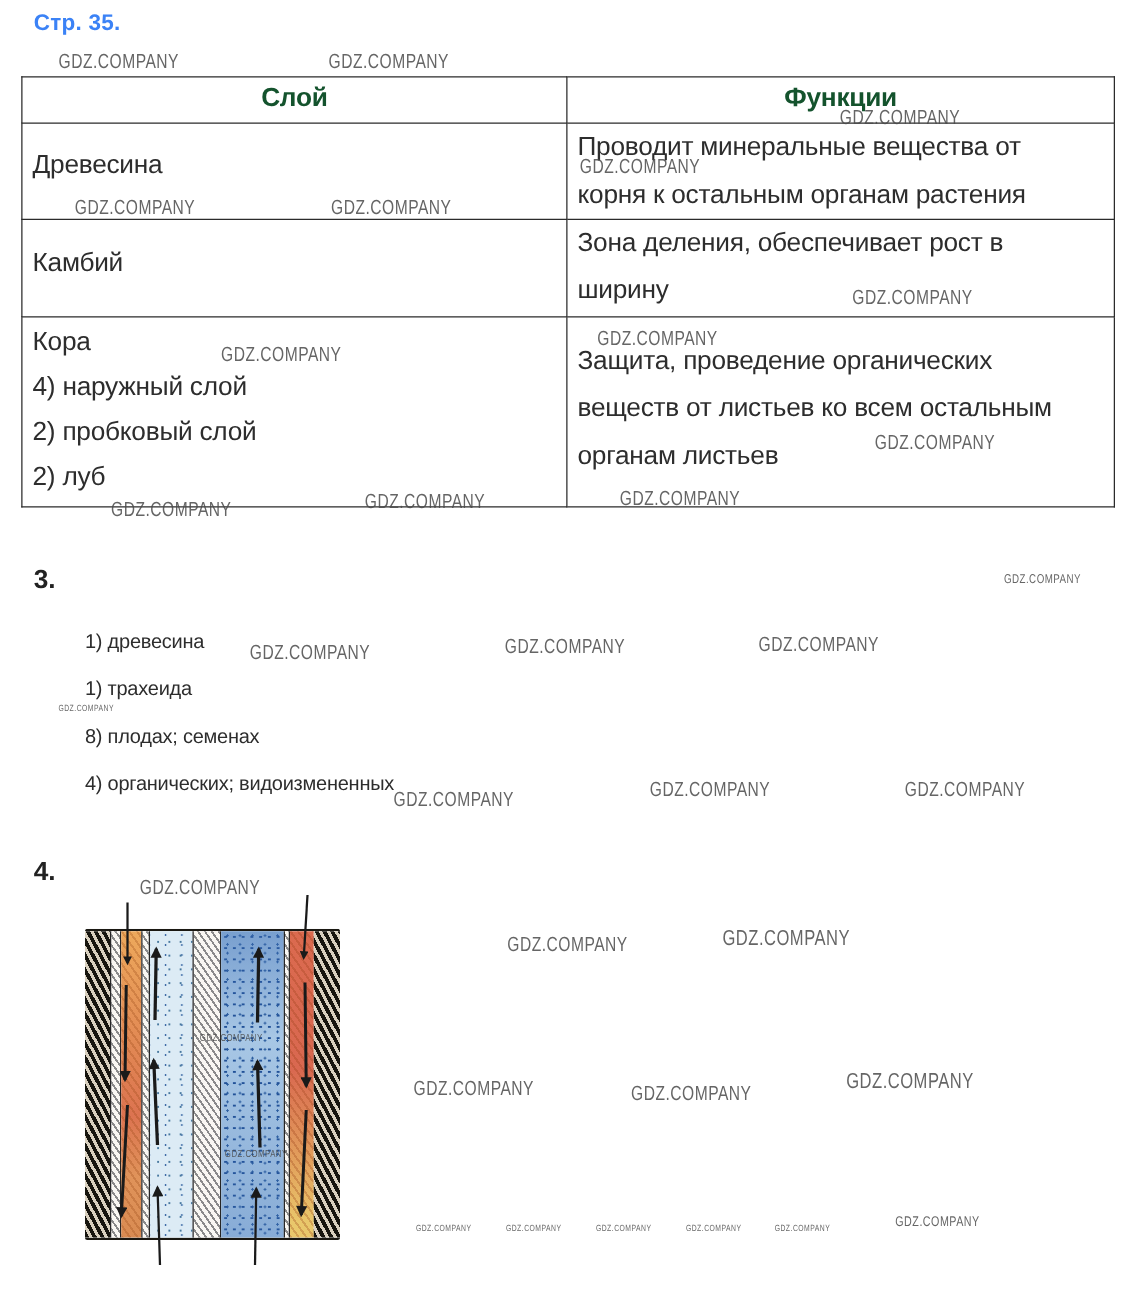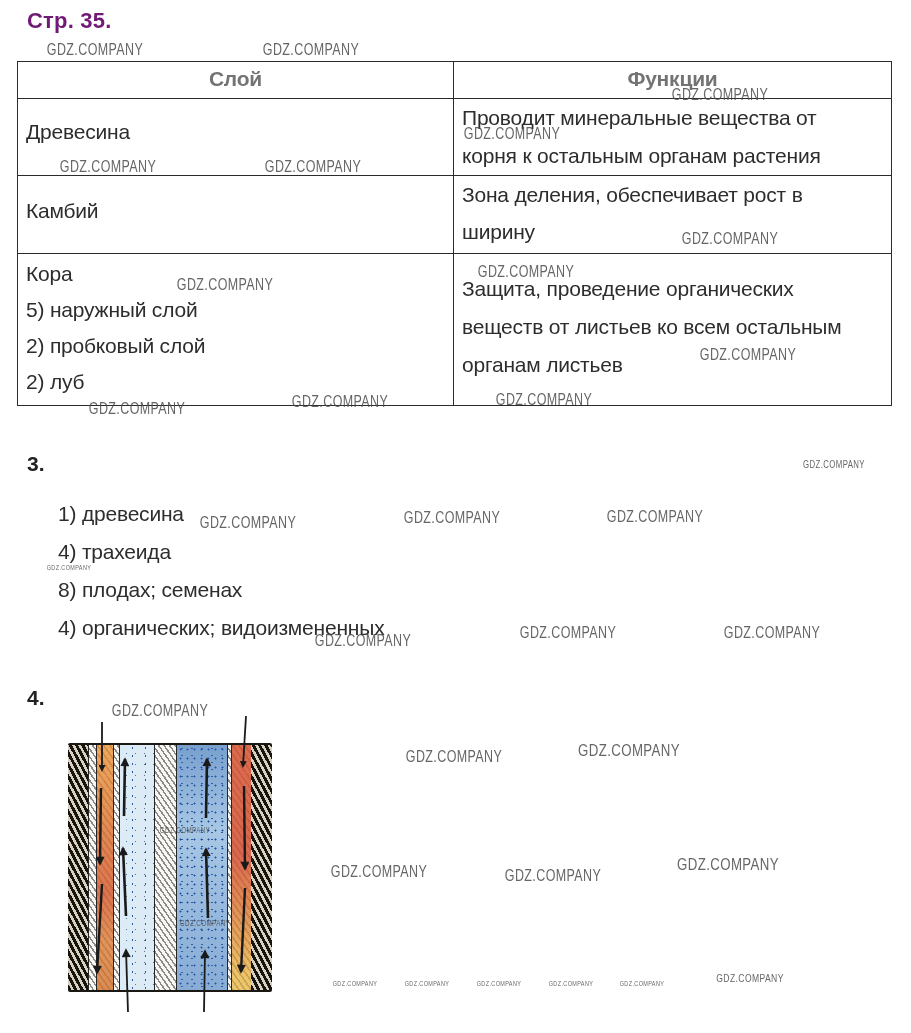--- a/index.html
+++ b/index.html
@@ -11,24 +11,24 @@
     background: #ffffff;
     font-family: "Liberation Sans", sans-serif;
     color: #2d2d2d;
     overflow: hidden;
   }
 
   
   .page-title {
     position: absolute;
     left: 27px; top: 8px;
-    font-size: 22px;
+    font-size: 18px;
     font-weight: bold;
     letter-spacing: 0.2px;
-    color: #701a75;
+    color: #3b82f6;
   }
 
   
   table.layers {
     position: absolute;
     left: 17px; top: 61px;
     width: 874px;
     border-collapse: collapse;
     table-layout: fixed;
   }
@@ -37,21 +37,21 @@
     font-size: 21px;
     letter-spacing: -0.2px;
     vertical-align: top;
     background: transparent;
   }
   table.layers th {
     height: 37px;
     font-weight: bold;
     text-align: center;
     line-height: 34px;
-    color: #737373;
+    color: #14532d;
   }
   col.c-layer { width: 436px; }
   col.c-func  { width: 438px; }
   td .ln { white-space: nowrap; }
   td.r1l { height: 75px;  padding: 20px 8px 0 8px;  line-height: 26px; }
   td.r1r { height: 75px;  padding: 0 8px 0 8px;     line-height: 38px; }
   td.r2l { height: 78px;  padding: 22px 8px 0 8px;  line-height: 26px; }
   td.r2r { height: 78px;  padding: 0 8px 0 8px;     line-height: 37px; }
   td.r3l { height: 152px; padding: 2px 8px 0 8px;   line-height: 36px; }
   td.r3r { height: 152px; padding: 16px 18px 0 8px;  line-height: 38px; }
@@ -61,22 +61,22 @@
     position: absolute;
     left: 27px;
     font-size: 21px;
     font-weight: bold;
     color: #222;
   }
   #s3-num { top: 452px; }
   #s4-num { top: 686px; }
   .s3-items {
     position: absolute;
-    left: 58px; top: 495px;
-    font-size: 21px;
+    left: 68px; top: 495px;
+    font-size: 16px;
     letter-spacing: -0.2px;
   }
   .s3-items .item { line-height: 38px; white-space: nowrap; }
 
   
   .drawing {
     position: absolute;
     left: 68px; top: 743px;
     width: 204px; height: 249px;
     border-top: 2.5px solid #1a1812;
@@ -176,37 +176,37 @@
           <div class="ln">Камбий</div>
         </td>
         <td class="r2r">
           <div class="ln">Зона деления, обеспечивает рост в</div>
           <div class="ln">ширину</div>
         </td>
       </tr>
       <tr>
         <td class="r3l">
           <div class="ln">Кора</div>
-          <div class="ln">5) наружный слой</div>
+          <div class="ln">4) наружный слой</div>
           <div class="ln">2) пробковый слой</div>
           <div class="ln">2) луб</div>
         </td>
         <td class="r3r">
           <div class="ln">Защита, проведение органических</div>
           <div class="ln">веществ от листьев ко всем остальным</div>
           <div class="ln">органам листьев</div>
         </td>
       </tr>
     </tbody>
   </table>
 
   <div class="sec-num" id="s3-num">3.</div>
   <div class="s3-items">
     <div class="item">1) древесина</div>
-    <div class="item">4) трахеида</div>
+    <div class="item">1) трахеида</div>
     <div class="item">8) плодах; семенах</div>
     <div class="item">4) органических; видоизмененных</div>
   </div>
 
   <div class="sec-num" id="s4-num">4.</div>
 
   <div class="drawing">
     <div class="band bark" style="left:0;   width:20px;"></div>
     <div class="band hatch" style="left:20px; width:9px;"></div>
     <div class="band phloem-l" style="left:29px; width:16px;"></div>

